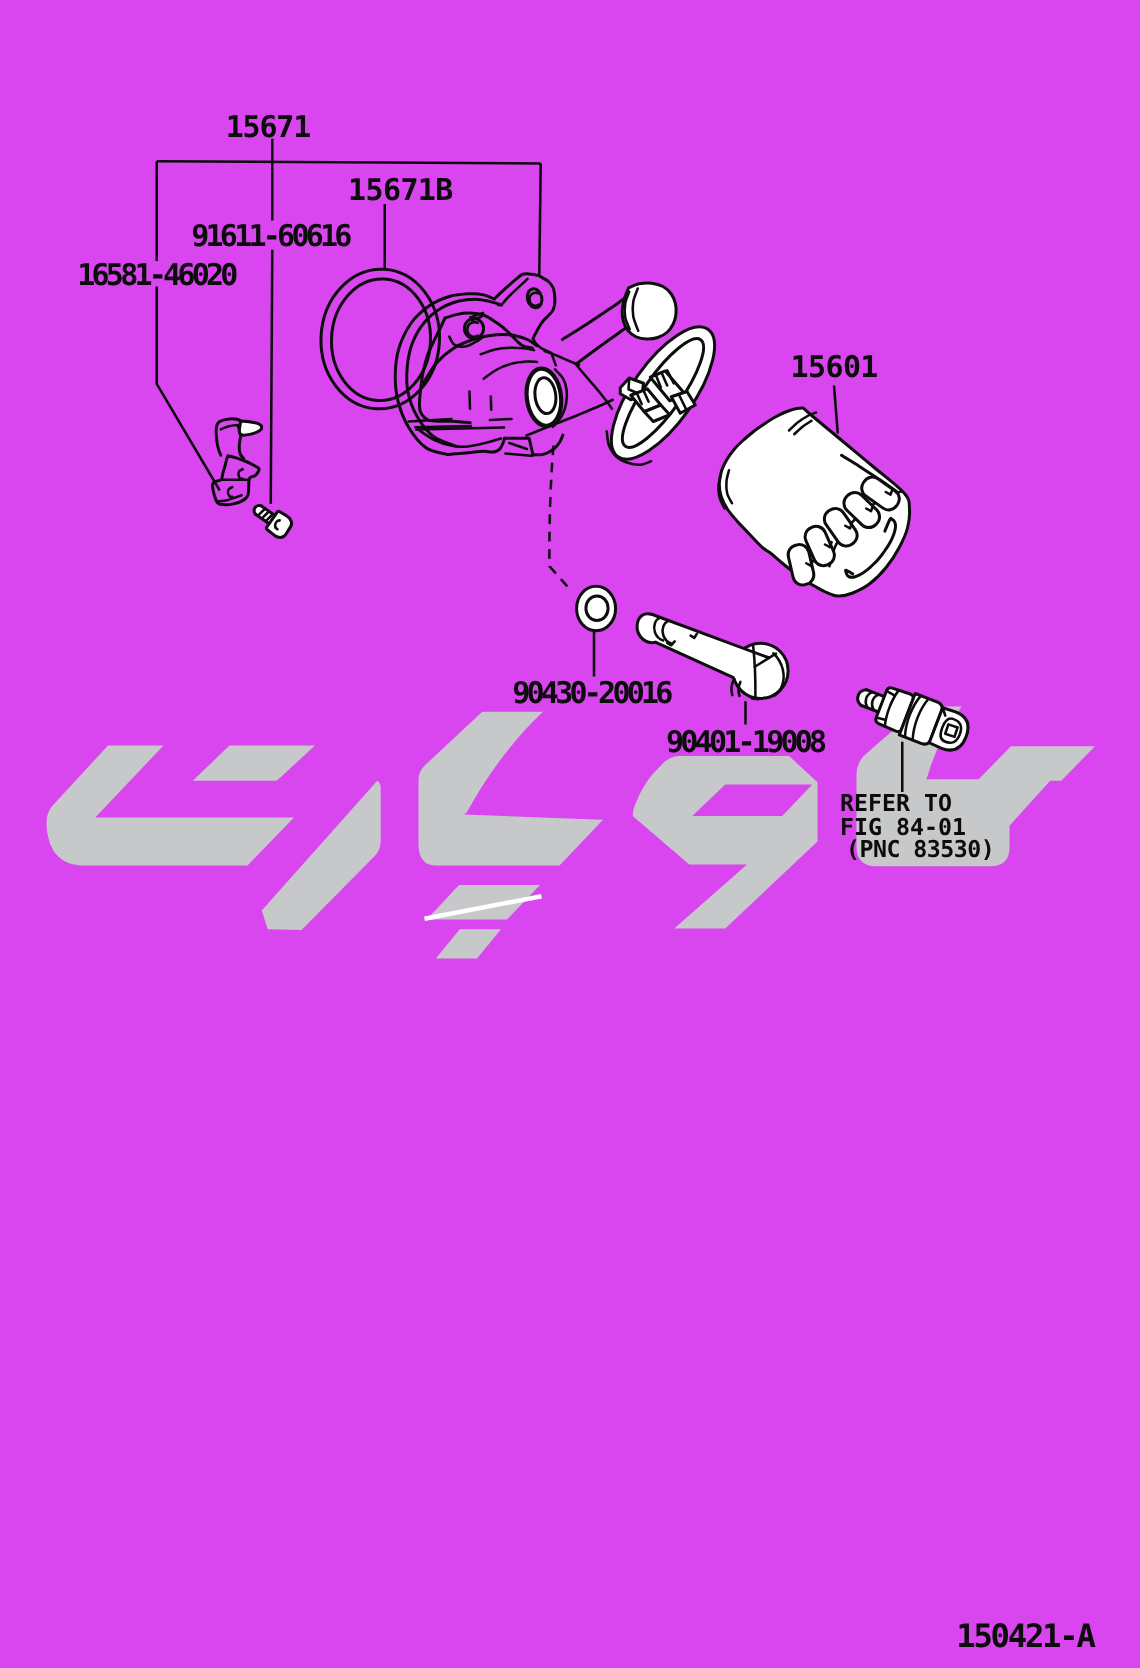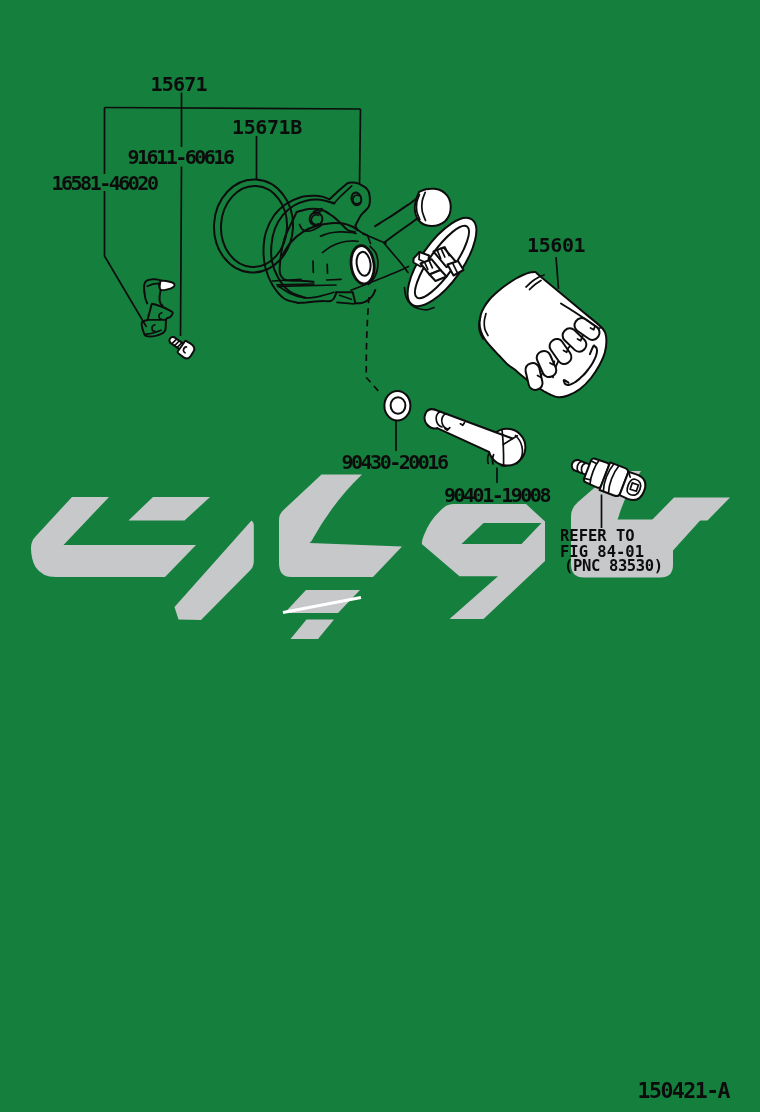--- a/index.html
+++ b/index.html
@@ -1,16 +1,16 @@
 <!DOCTYPE html>
 <html><head>
 <meta charset="utf-8">
 <style>
   html,body{margin:0;padding:0;background:#ffffff;}
-  .page{position:relative;width:760px;height:1112px;background:#15803d;overflow:hidden;
+  .page{position:relative;width:760px;height:1112px;background:#d946ef;overflow:hidden;
         font-family:"DejaVu Sans Mono",monospace;}
   svg{position:absolute;left:0;top:0;}
   text{fill:#0c0c0c;font-family:"DejaVu Sans Mono",monospace;font-weight:700;}
   .pn{font-size:20px;letter-spacing:-2.5px;}
   .pn-wide{font-size:20px;letter-spacing:-0.8px;}
   .pn-mid{font-size:20px;letter-spacing:-0.4px;}
   .ref{font-size:15.5px;letter-spacing:0px;}
   .ref3{font-size:15.5px;letter-spacing:-0.35px;}
   .fig{font-size:21.5px;letter-spacing:-1.5px;}
   .outl{fill:#ffffff;stroke:#0d0d0d;stroke-width:2;stroke-linecap:round;stroke-linejoin:round;}

